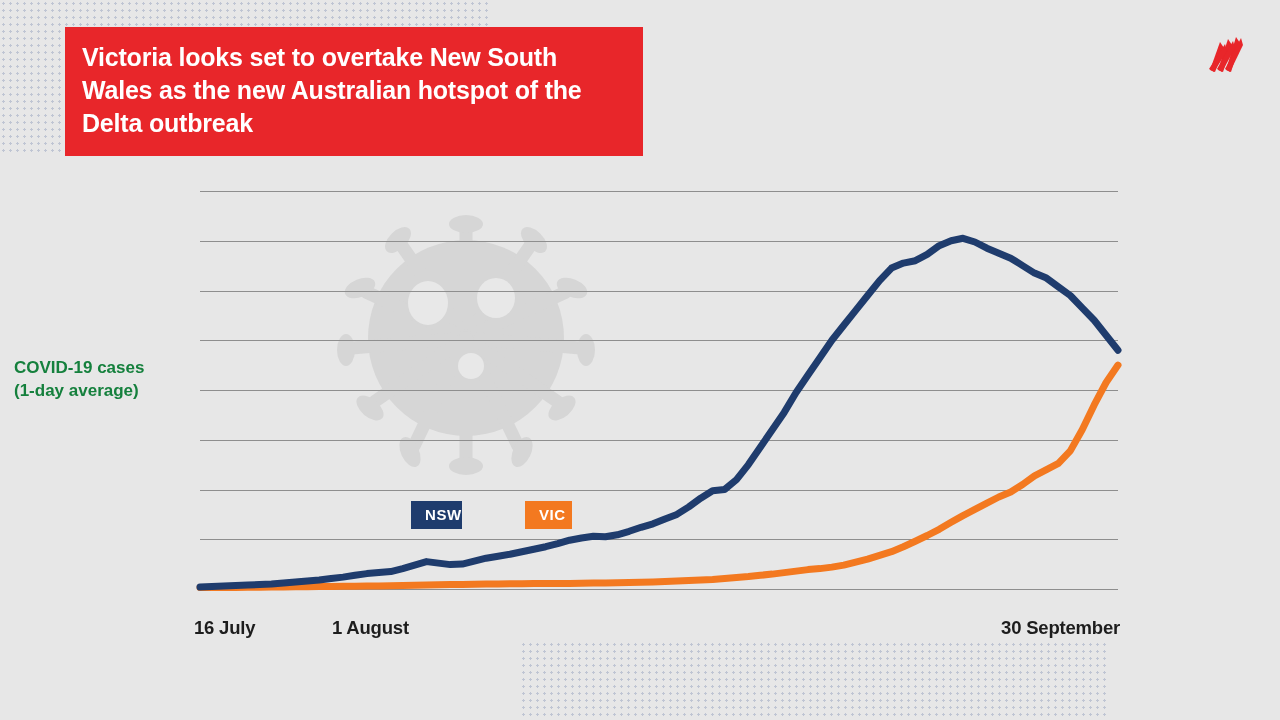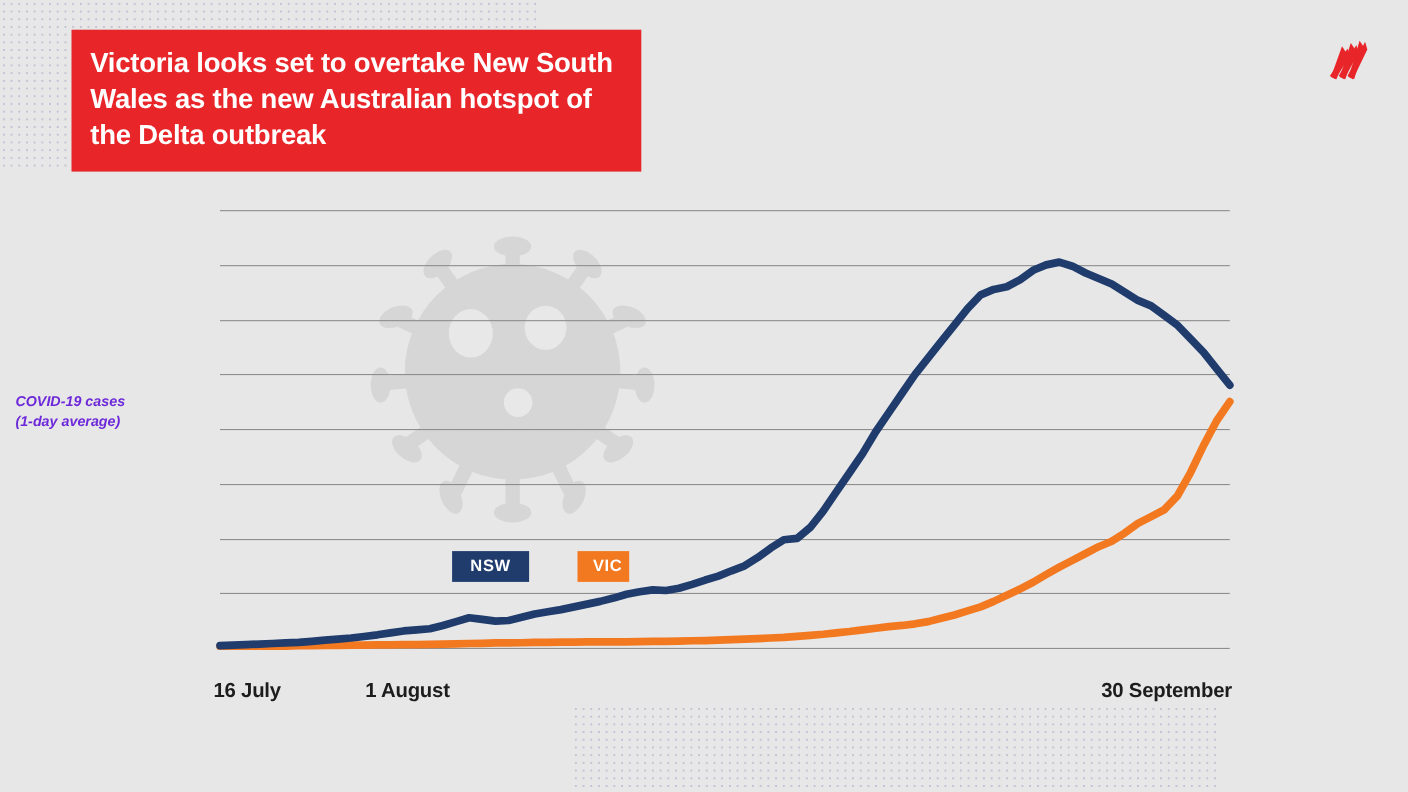--- a/index.html
+++ b/index.html
@@ -17,21 +17,21 @@
     background-image:radial-gradient(#b8bfd0 1.1px, rgba(0,0,0,0) 1.2px);
     background-size:7px 7px;
     background-position:0 0;
     opacity:.85;
   }
   #dots-tl{left:0;top:0;width:492px;height:152px;}
   #dots-br{left:520px;top:641px;width:590px;height:79px;}
 
   
   #headline{
-    position:absolute;left:65px;top:27px;width:518px;
+    position:absolute;left:65px;top:27px;width:578px;
     background:#e8262a;
     padding:14px 18px 16px 17px;
     box-sizing:border-box;
   }
   #headline-text{
     color:#fff;
     font-size:25px;
     line-height:1.32;
     font-weight:700;
     letter-spacing:-0.2px;
@@ -40,21 +40,21 @@
   }
 
   
   #logo{position:absolute;right:22px;top:26px;width:62px;height:62px;}
 
   
   #chart{position:absolute;left:0;top:0;width:1280px;height:720px;}
 
   #ylabel{
     position:absolute;left:14px;top:356px;width:126px;
-    color:#6d28d9;font-size:13px;line-height:1.38;font-weight:600;font-style:italic;
+    color:#15803d;font-size:17px;line-height:1.38;font-weight:600;
   }
   #ylabel div{white-space:nowrap;}
 
   .ytick{
     position:absolute;right:0;width:84px;text-align:right;
     color:#2b2b2b;font-size:19px;font-weight:700;
     transform:translateY(-50%);
     letter-spacing:-0.3px;
   }
   #yticks{position:absolute;left:110px;top:0;width:86px;height:720px;}
@@ -69,21 +69,21 @@
     letter-spacing:-0.2px;white-space:nowrap;margin-top:16px;
   }
 
   
   .legend-chip{
     position:absolute;top:501px;
     padding:5px 14px 6px 14px;
     color:#fff;font-size:15px;font-weight:700;letter-spacing:.6px;
     box-sizing:border-box;text-align:center;
   }
-  #legend-nsw{left:411px;background:#1f3c6d;width:70px;}
+  #legend-nsw{left:411px;background:#1f3c6d;width:51px;}
   #legend-vic{left:525px;background:#f37920;width:47px;}
 
   svg{display:block;}
 </style>
 </head>
 <body>
 
 <div id="stage">
 
   <div class="dots" id="dots-tl"></div>

